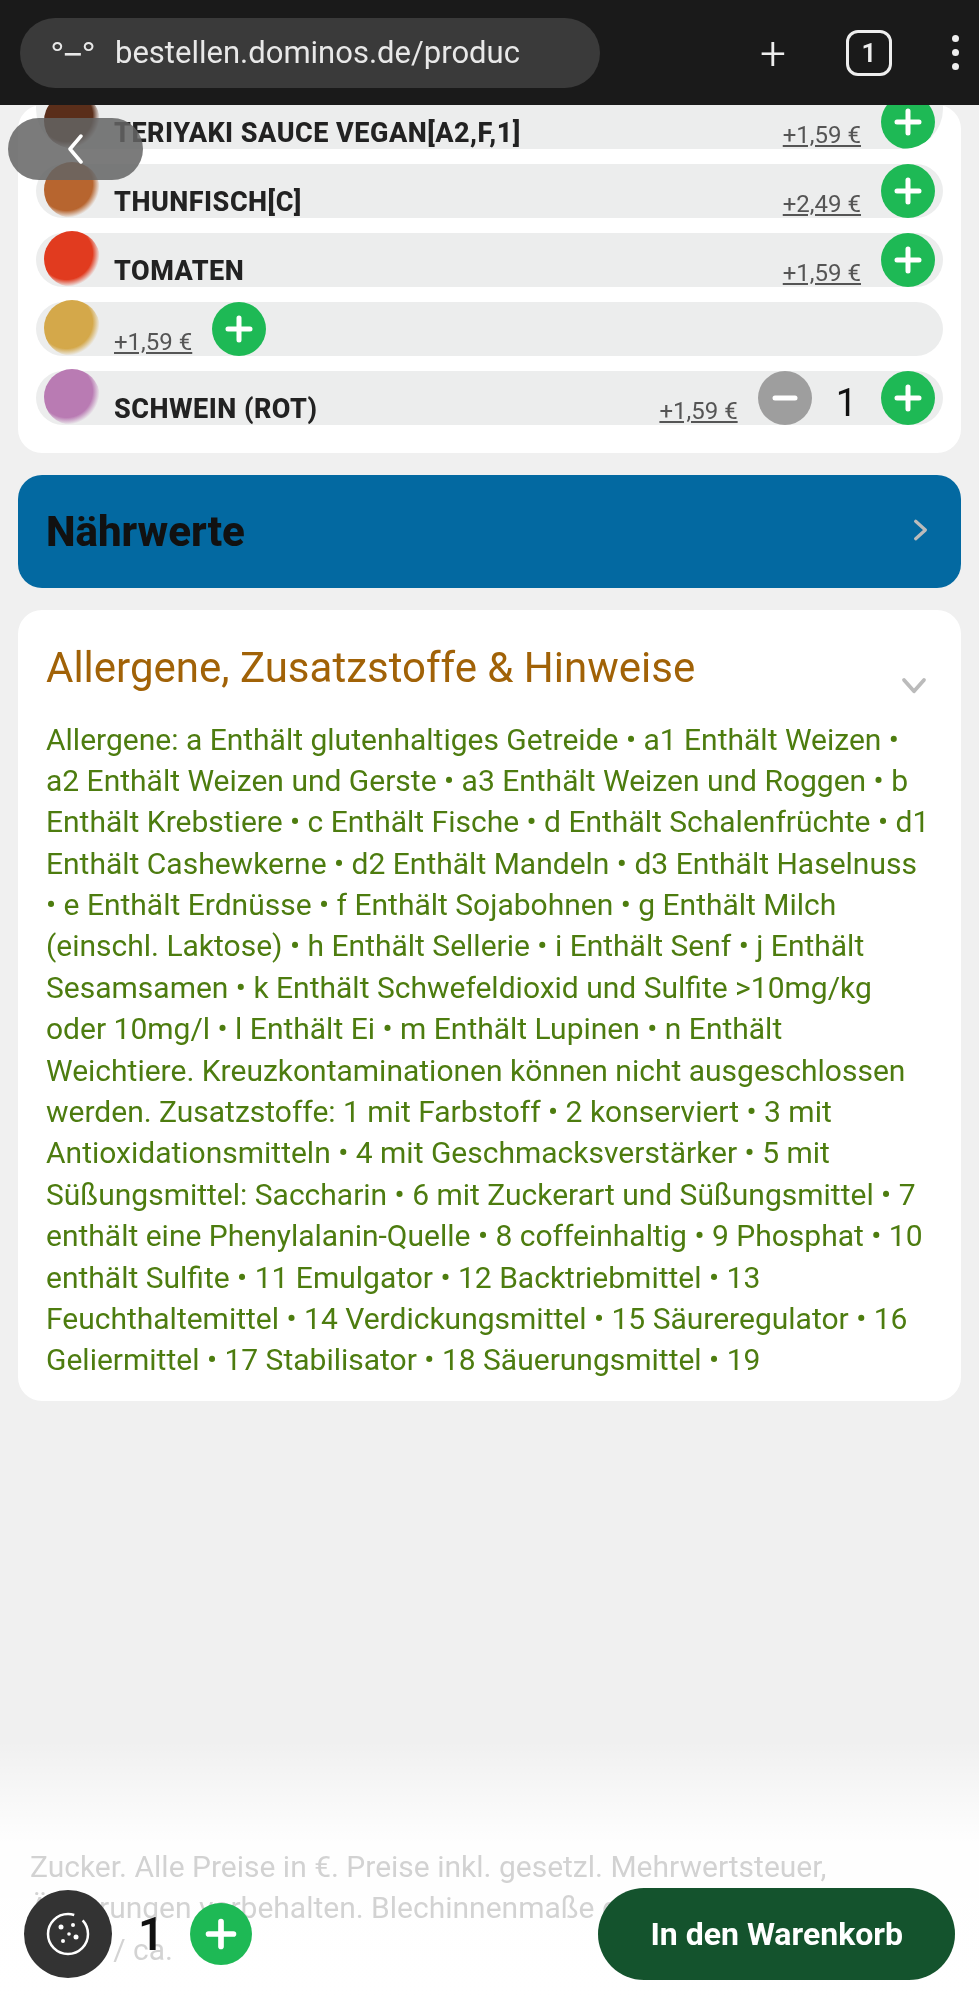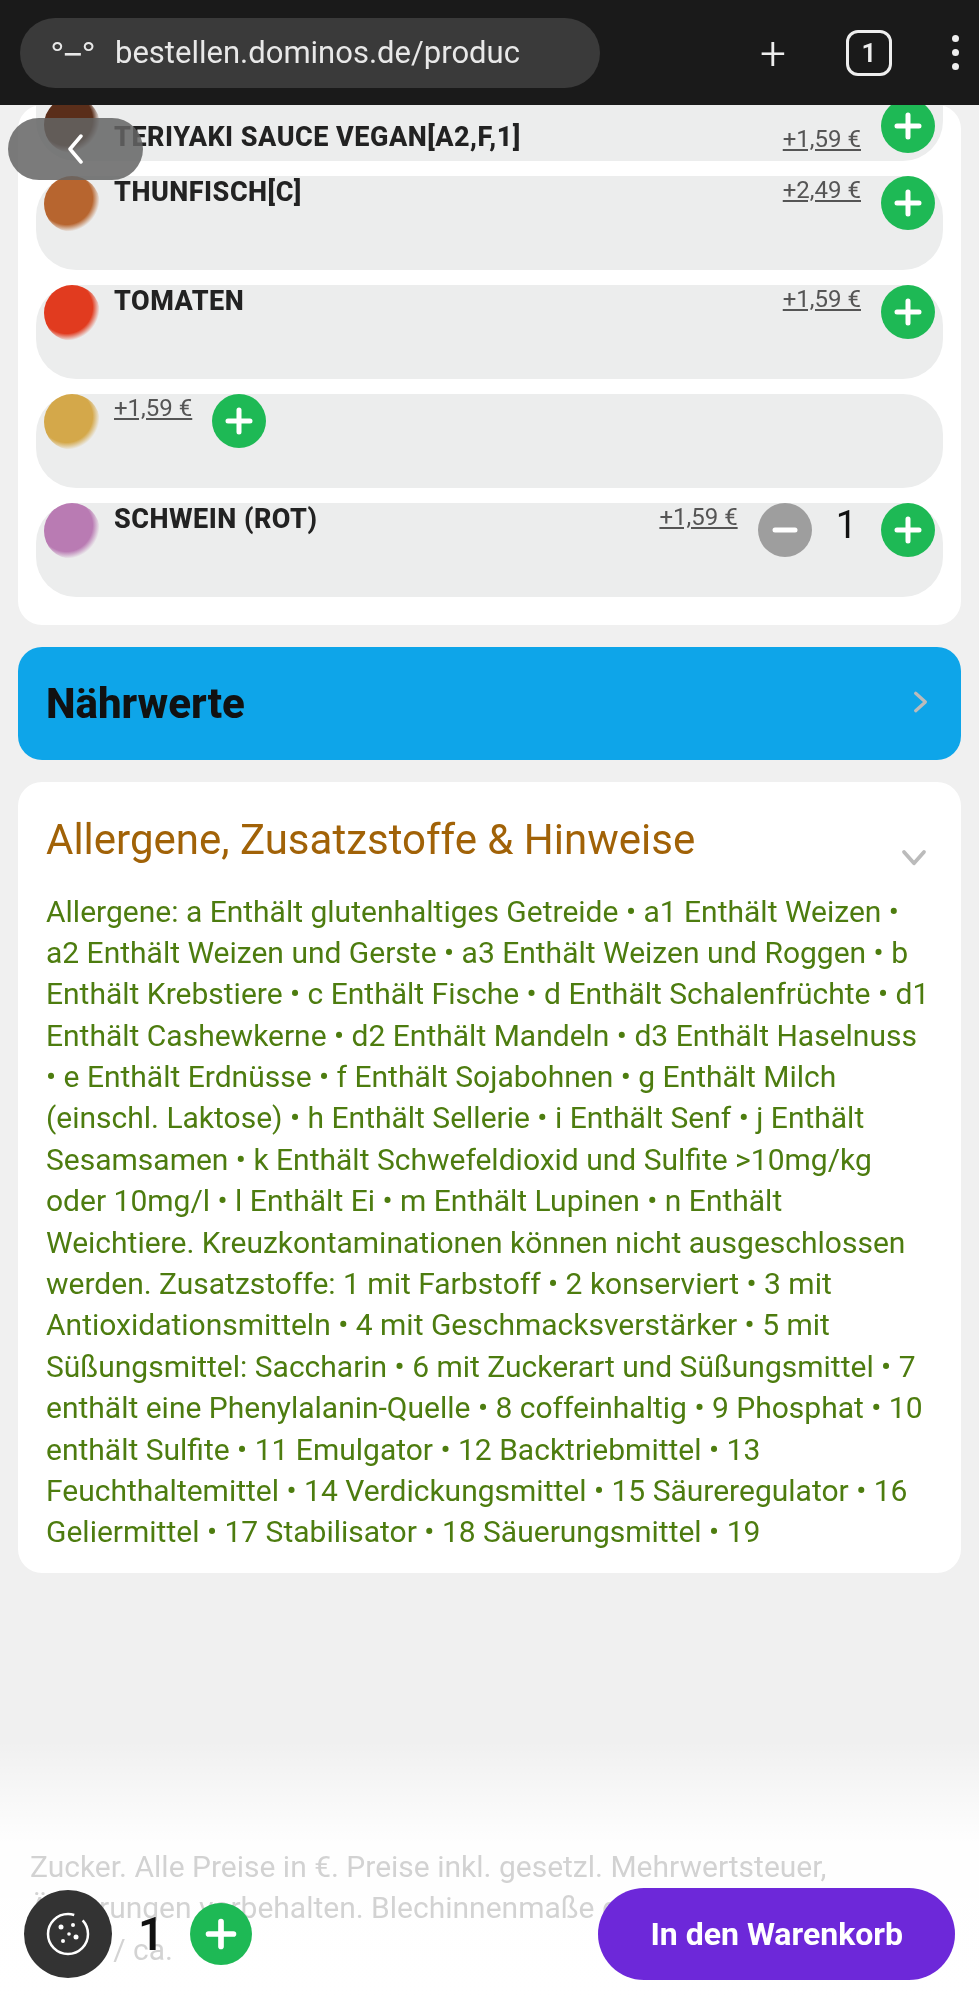--- a/index.html
+++ b/index.html
@@ -62,28 +62,28 @@
   .topping-card {
     background: #fff;
     border-radius: 24px;
     padding: 0 18px 28px 18px;
     margin-bottom: 22px;
   }
 
   .topping-row {
     background: #eceded;
     border-radius: 40px;
-    height: 94px;
+    height: 54px;
     display: flex;
-    align-items: flex-start;
+    align-items: flex-end;
     padding: 0 8px 0 8px;
     margin-top: 15px;
     gap: 14px;
   }
-  .topping-row.first-cut { margin-top:0; border-top-left-radius:0; border-top-right-radius:0; height:56px; overflow:hidden; align-items:flex-end; padding-bottom:8px;}
+  .topping-row.first-cut { margin-top:0; border-top-left-radius:0; border-top-right-radius:0; height:44px; overflow:hidden; align-items:flex-end; padding-bottom:0;}
   .topping-img {
     width: 56px; height:56px; border-radius:50%; flex:0 0 56px;
     display:flex; align-items:center; justify-content:center;
   }
   .topping-name {
     font-weight: 800;
     font-size: 27px;
     color: #222;
     flex: 1;
     letter-spacing: 0.5px;
@@ -99,21 +99,21 @@
     display:flex; align-items:center; justify-content:center;
     flex: 0 0 54px;
   }
   .btn-add { background:#1eb955; }
   .btn-minus { background:#9e9e9e; }
   .round-btn svg { width:30px; height:30px; }
   .qty-val { font-size:38px; font-weight:400; color:#111; margin:0 10px; }
 
   
   .section-card {
-    background:#0ea5e9;
+    background:#0369a1;
     border-radius:24px;
     padding: 32px 28px;
     margin-bottom: 22px;
   }
   .section-header { display:flex; align-items:center; justify-content:space-between; }
   .section-title { font-size:42px; font-weight:800; color:#111; }
   .chev { color:#aaa; }
   .chev svg { width:26px; height:26px; }
 
   .allergen-card {
@@ -170,21 +170,21 @@
     margin-left: 6px;
   }
   .footer-add {
     width:62px; height:62px; border-radius:50%; background:#1eb955;
     display:flex; align-items:center; justify-content:center;
     margin-left: 6px;
   }
   .footer-add svg { width:34px; height:34px; }
   .cart-btn {
     margin-left:auto;
-    background:#6d28d9;
+    background:#14532d;
     color:#fff;
     font-size:32px;
     font-weight:700;
     border-radius: 46px;
     height: 92px;
     padding: 0 52px;
     display:flex; align-items:center; justify-content:center;
   }
 
   .faded-text-behind {

